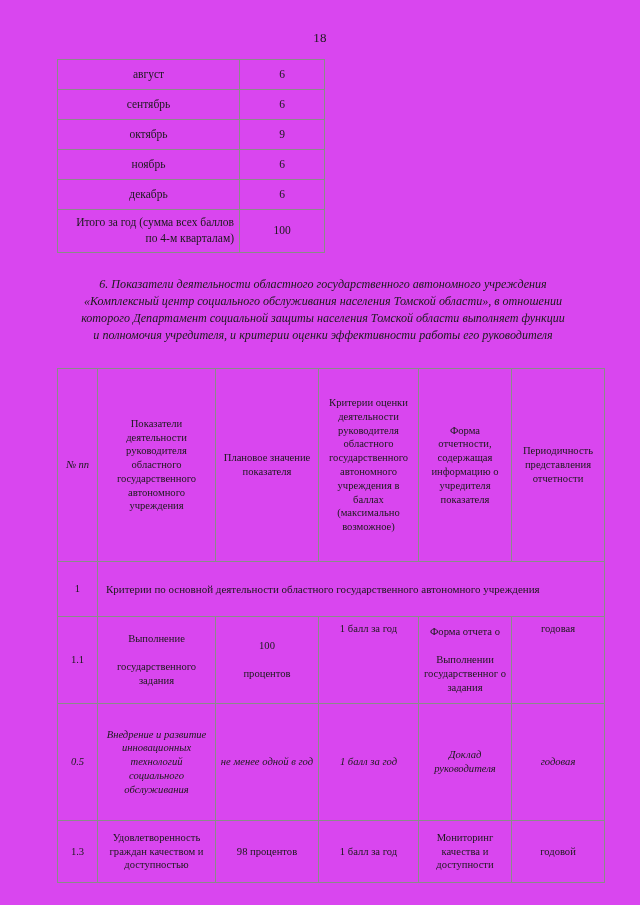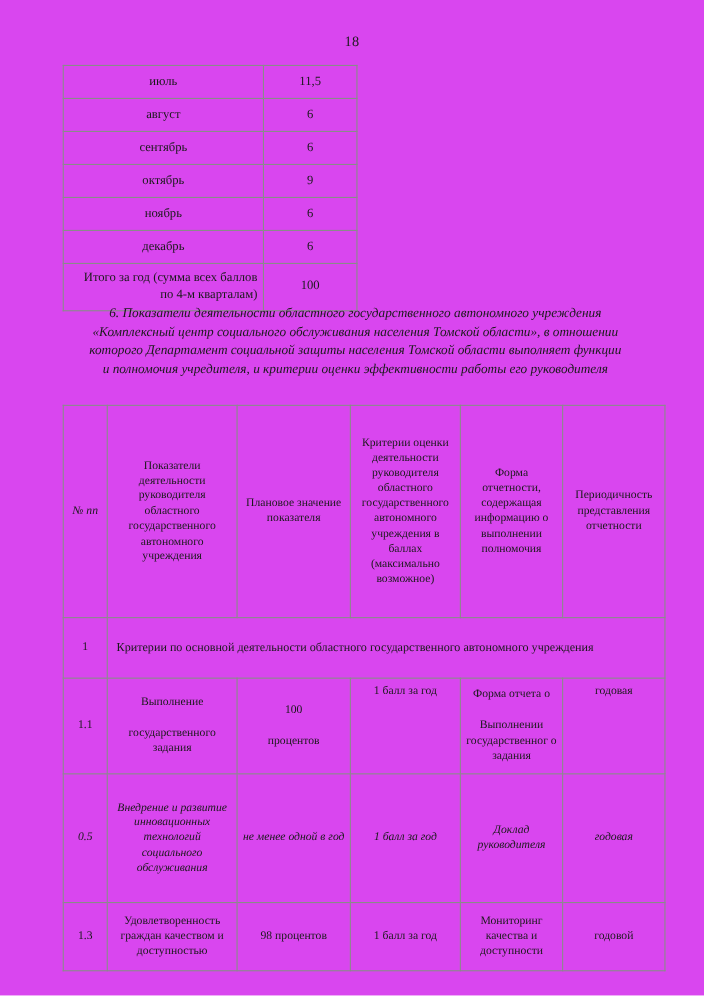--- a/index.html
+++ b/index.html
@@ -133,24 +133,20 @@
 </style>
 </head>
 <body>
 
 <div class="page">
 
   <div class="page-number">18</div>
 
   <table class="table-months">
     <tbody>
-      <tr>
-        <td class="label">июль</td>
-        <td class="value">11,5</td>
-      </tr>
       <tr>
         <td class="label">август</td>
         <td class="value">6</td>
       </tr>
       <tr>
         <td class="label">сентябрь</td>
         <td class="value">6</td>
       </tr>
       <tr>
         <td class="label">октябрь</td>
@@ -185,21 +181,21 @@
       <col class="col-form">
       <col class="col-period">
     </colgroup>
     <tbody>
 
       <tr>
         <td class="head num-italic">№ пп</td>
         <td class="head">Показатели деятельности руководителя областного государственного автономного учреждения</td>
         <td class="head">Плановое значение показателя</td>
         <td class="head">Критерии оценки деятельности руководителя областного государственного автономного учреждения в баллах (максимально возможное)</td>
-        <td class="head">Форма отчетности, содержащая информацию о выполнении полномочия</td>
+        <td class="head">Форма отчетности, содержащая информацию о учредителя показателя</td>
         <td class="head">Периодичность представления отчетности</td>
       </tr>
 
       <tr class="section">
         <td>1</td>
         <td class="section-label" colspan="5">Критерии по основной деятельности областного государственного автономного учреждения</td>
       </tr>
 
       <tr class="r11">
         <td>1.1</td>

